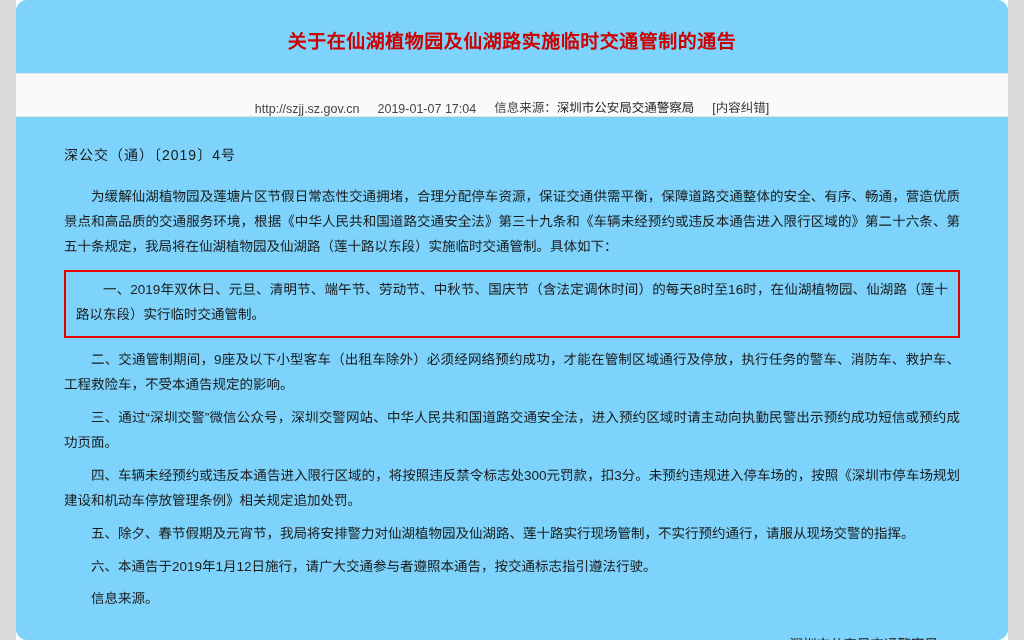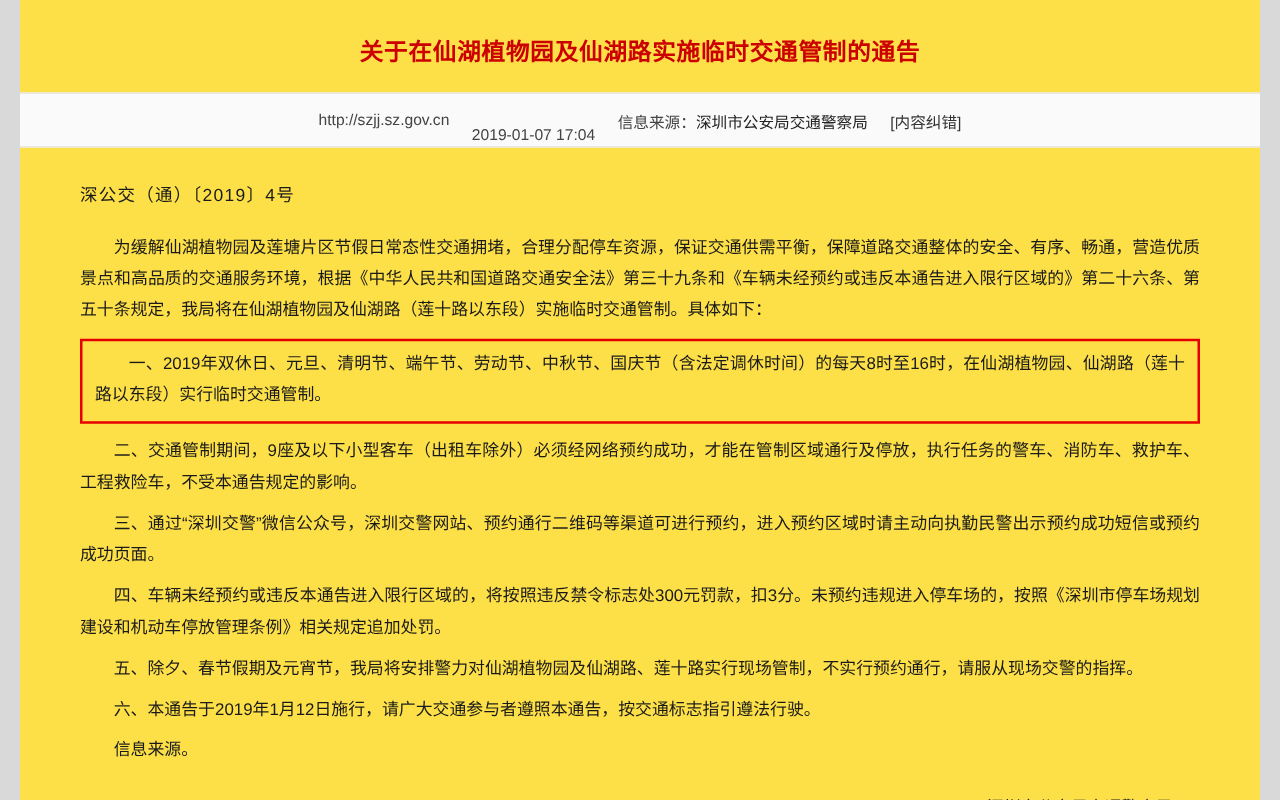--- a/index.html
+++ b/index.html
@@ -27,40 +27,41 @@
   }
   .side-strip.left { left: 0; }
   .side-strip.right { right: 0; }
 
   .content {
     position: absolute;
     left: 16px;
     right: 16px;
     top: 0;
     bottom: 0;
-    background: #fde047;
+    background: #7dd3fc;
+    border-radius: 11px;
   }
 
   .doc-title {
     margin: 0;
     padding: 26px 60px 20px 60px;
     text-align: center;
     color: #cc0000;
     font-size: 19px;
     font-weight: bold;
     letter-spacing: 0.5px;
   }
 
   .meta-bar {
     border-top: 1px solid #e2e2e2;
     border-bottom: 1px solid #e2e2e2;
     background: #fafafa;
     height: 42px;
     display: flex;
-    align-items: center;
+    align-items: flex-end;
     justify-content: center;
     gap: 18px;
     font-size: 12.5px;
     color: #555;
   }
   .meta-bar .url { color: #444; }
   .meta-bar .time { color: #444; margin-top: 23px; }
   .meta-bar .source { color: #444; }
   .meta-bar .source b { font-weight: normal; color: #222; }
   .meta-bar .correct {
@@ -127,21 +128,21 @@
 
       <p class="doc-number">深公交（通）〔2019〕4号</p>
 
       <p class="para">为缓解仙湖植物园及莲塘片区节假日常态性交通拥堵，合理分配停车资源，保证交通供需平衡，保障道路交通整体的安全、有序、畅通，营造优质景点和高品质的交通服务环境，根据《中华人民共和国道路交通安全法》第三十九条和《车辆未经预约或违反本通告进入限行区域的》第二十六条、第五十条规定，我局将在仙湖植物园及仙湖路（莲十路以东段）实施临时交通管制。具体如下：</p>
 
       <div class="highlight-box">
         <p class="para">一、2019年双休日、元旦、清明节、端午节、劳动节、中秋节、国庆节（含法定调休时间）的每天8时至16时，在仙湖植物园、仙湖路（莲十路以东段）实行临时交通管制。</p>
       </div>
 
       <p class="para">二、交通管制期间，9座及以下小型客车（出租车除外）必须经网络预约成功，才能在管制区域通行及停放，执行任务的警车、消防车、救护车、工程救险车，不受本通告规定的影响。</p>
-      <p class="para">三、通过“深圳交警”微信公众号，深圳交警网站、预约通行二维码等渠道可进行预约，进入预约区域时请主动向执勤民警出示预约成功短信或预约成功页面。</p>
+      <p class="para">三、通过“深圳交警”微信公众号，深圳交警网站、中华人民共和国道路交通安全法，进入预约区域时请主动向执勤民警出示预约成功短信或预约成功页面。</p>
       <p class="para">四、车辆未经预约或违反本通告进入限行区域的，将按照违反禁令标志处300元罚款，扣3分。未预约违规进入停车场的，按照《深圳市停车场规划建设和机动车停放管理条例》相关规定追加处罚。</p>
       <p class="para">五、除夕、春节假期及元宵节，我局将安排警力对仙湖植物园及仙湖路、莲十路实行现场管制，不实行预约通行，请服从现场交警的指挥。</p>
       <p class="para">六、本通告于2019年1月12日施行，请广大交通参与者遵照本通告，按交通标志指引遵法行驶。</p>
       <p class="para">信息来源。</p>
 
       <div class="sign-block">
         <span class="sign-line">深圳市公安局交通警察局</span>
 
       </div>
 

